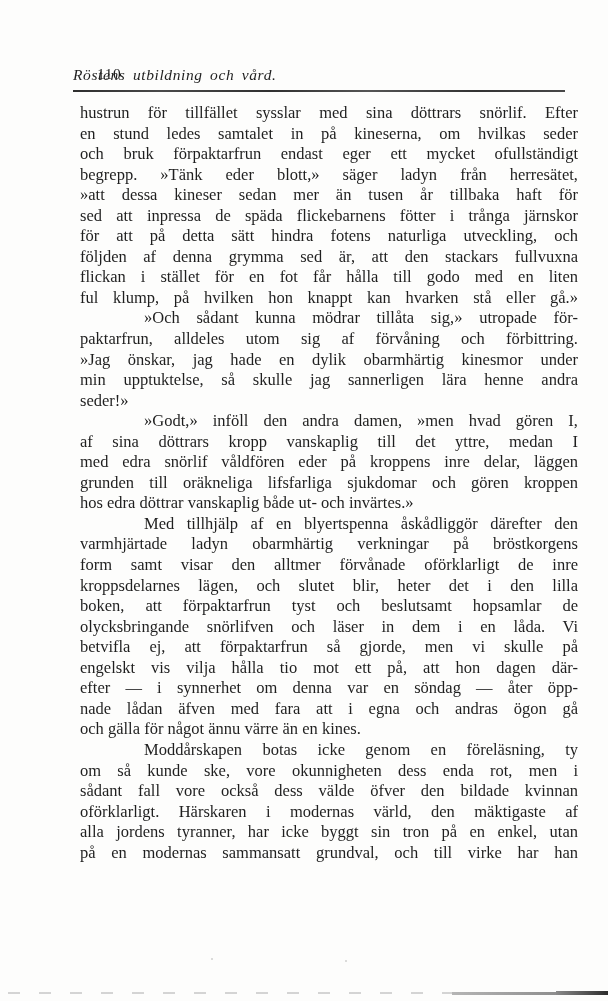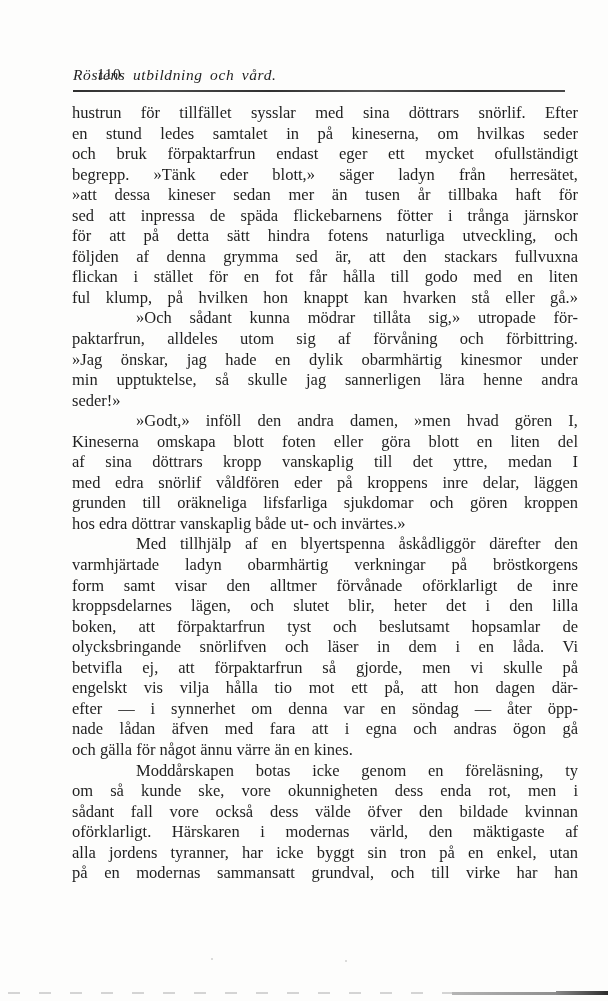--- a/index.html
+++ b/index.html
@@ -33,20 +33,21 @@
     position:absolute;left:72px;top:103px;width:506px;
     font-size:16.5px;
     line-height:20.55px;
   }
   .line{
     text-align:justify;
     text-align-last:justify;
     height:20.55px;
     overflow:hidden;
     white-space:normal;
+    margin-left:8px;
   }
   .line.indent{ padding-left:64px; }
   .line.end{ text-align-last:left; }
   
   .scan-dashes{
     position:absolute;left:8px;right:0;top:992px;height:2px;
     background:repeating-linear-gradient(90deg,#cdcdcd 0 12px,transparent 12px 31px);
     opacity:.85;
   }
   .scan-dark{
@@ -77,21 +78,20 @@
       <div class="line">för att på detta sätt hindra fotens naturliga utveckling, och</div>
       <div class="line">följden af denna grymma sed är, att den stackars fullvuxna</div>
       <div class="line">flickan i stället för en fot får hålla till godo med en liten</div>
       <div class="line">ful klump, på hvilken hon knappt kan hvarken stå eller gå.»</div>
       <div class="line indent">»Och sådant kunna mödrar tillåta sig,» utropade för-</div>
       <div class="line">paktarfrun, alldeles utom sig af förvåning och förbittring.</div>
       <div class="line">»Jag önskar, jag hade en dylik obarmhärtig kinesmor under</div>
       <div class="line">min upptuktelse, så skulle jag sannerligen lära henne andra</div>
       <div class="line end">seder!»</div>
       <div class="line indent">»Godt,» inföll den andra damen, »men hvad gören I,</div>
-      <div class="line">Kineserna omskapa blott foten eller göra blott en liten del</div>
       <div class="line">af sina döttrars kropp vanskaplig till det yttre, medan I</div>
       <div class="line">med edra snörlif våldfören eder på kroppens inre delar, läggen</div>
       <div class="line">grunden till oräkneliga lifsfarliga sjukdomar och gören kroppen</div>
       <div class="line end">hos edra döttrar vanskaplig både ut- och invärtes.»</div>
       <div class="line indent">Med tillhjälp af en blyertspenna åskådliggör därefter den</div>
       <div class="line">varmhjärtade ladyn obarmhärtig verkningar på bröstkorgens</div>
       <div class="line">form samt visar den alltmer förvånade oförklarligt de inre</div>
       <div class="line">kroppsdelarnes lägen, och slutet blir, heter det i den lilla</div>
       <div class="line">boken, att förpaktarfrun tyst och beslutsamt hopsamlar de</div>
       <div class="line">olycksbringande snörlifven och läser in dem i en låda. Vi</div>

